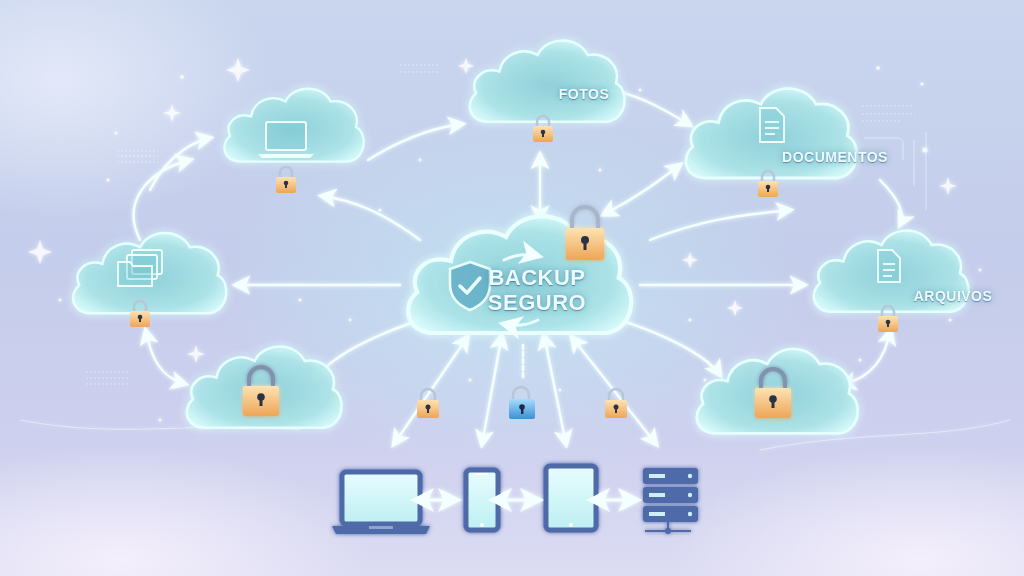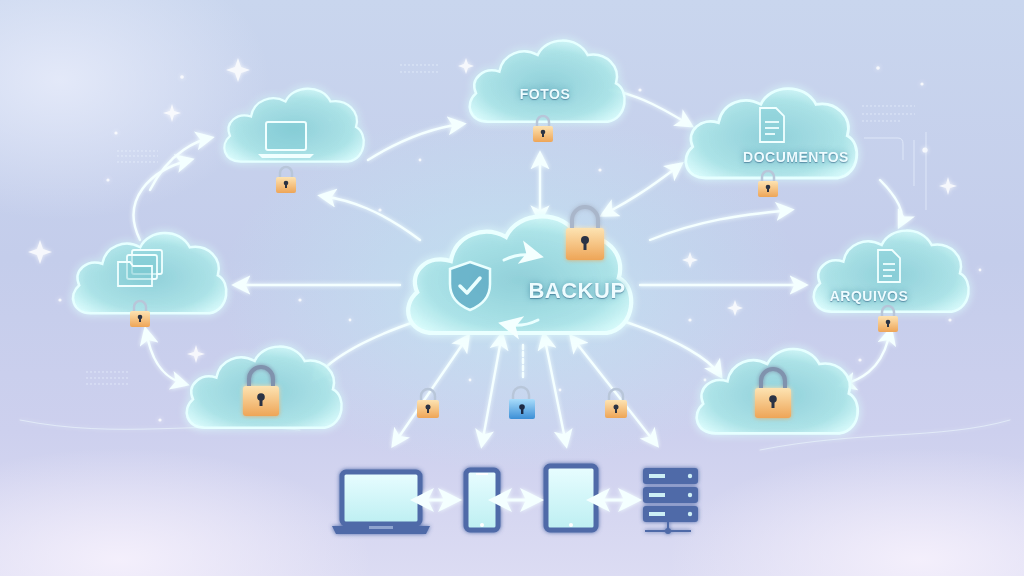--- a/index.html
+++ b/index.html
@@ -12,22 +12,22 @@
       radial-gradient(ellipse 360px 160px at 120px 560px, rgba(245,240,252,0.95), rgba(245,240,252,0) 70%),
       radial-gradient(ellipse 360px 160px at 920px 560px, rgba(245,240,252,0.95), rgba(245,240,252,0) 70%),
       linear-gradient(180deg, #c9d6ee 0%, #c4cdeb 45%, #cdd0ee 75%, #dcdcf3 100%);
   }
   #scene { position:absolute; left:0; top:0; width:1024px; height:576px; }
   .label {
     position:absolute; color:#eefcff; font-weight:bold; letter-spacing:0.5px;
     text-shadow:0 0 6px rgba(40,120,150,0.6), 0 1px 1px rgba(30,70,110,0.5);
     transform:translate(-50%,-50%); white-space:nowrap;
   }
-  .label.small { font-size:14px; }
-  .label.big { font-size:22px; line-height:25px; text-align:center;margin-left:40px; }
+  .label.small { font-size:14px;margin-left:39px; }
+  .label.big { font-size:22px; line-height:25px; text-align:center; }
 </style>
 </head>
 <body>
 
 <svg id="scene" width="1024" height="576" viewBox="0 0 1024 576" xmlns="http://www.w3.org/2000/svg">
   <defs>
     <filter id="glow" x="-30%" y="-30%" width="160%" height="160%">
       <feGaussianBlur stdDeviation="4" result="b"></feGaussianBlur>
       <feMerge>
           <feMergeNode in="b"></feMergeNode>
@@ -322,16 +322,17 @@
     <g stroke="#f4ffff" stroke-width="3" fill="none">
       <path d="M428,500 H456" marker-end="url(#arrowHead)" marker-start="url(#arrowHeadStart)"></path>
       <path d="M506,500 H538" marker-end="url(#arrowHead)" marker-start="url(#arrowHeadStart)"></path>
       <path d="M604,500 H636" marker-end="url(#arrowHead)" marker-start="url(#arrowHeadStart)"></path>
     </g>
   </g>
 </svg>
 
 <div class="label small" style="left:545px; top:94px;">FOTOS</div>
 <div class="label small" style="left:796px; top:157px;">DOCUMENTOS</div>
-<div class="label small" style="left:869px; top:296px;">ARQUIVOS</div>
+<div class="label small" style="left:914px; top:296px;">ARQUIVOS</div>
 <div class="label big" style="left:537px; top:290px;">
   <div>BACKUP</div>
+  <div>SEGURO</div>
 </div>
 
 </body></html>

